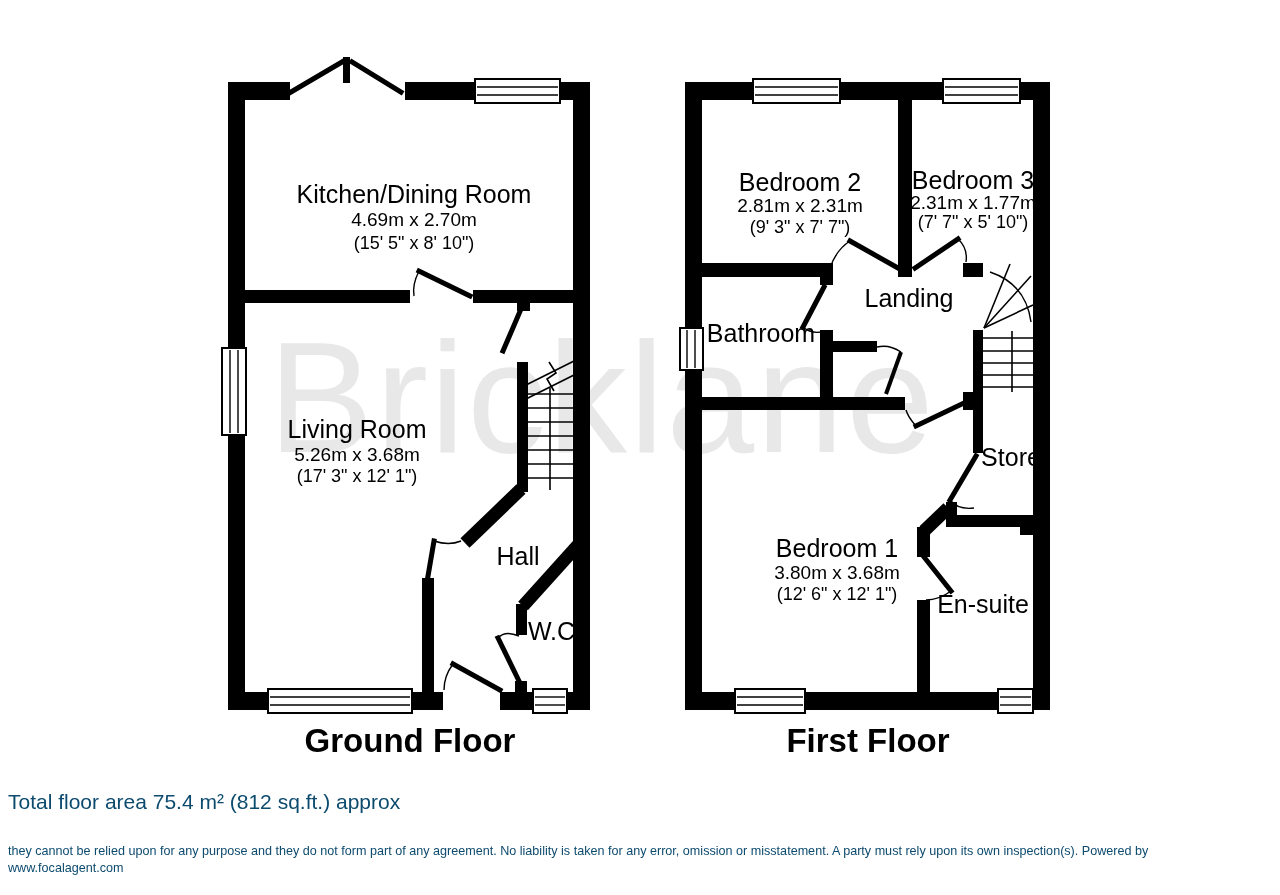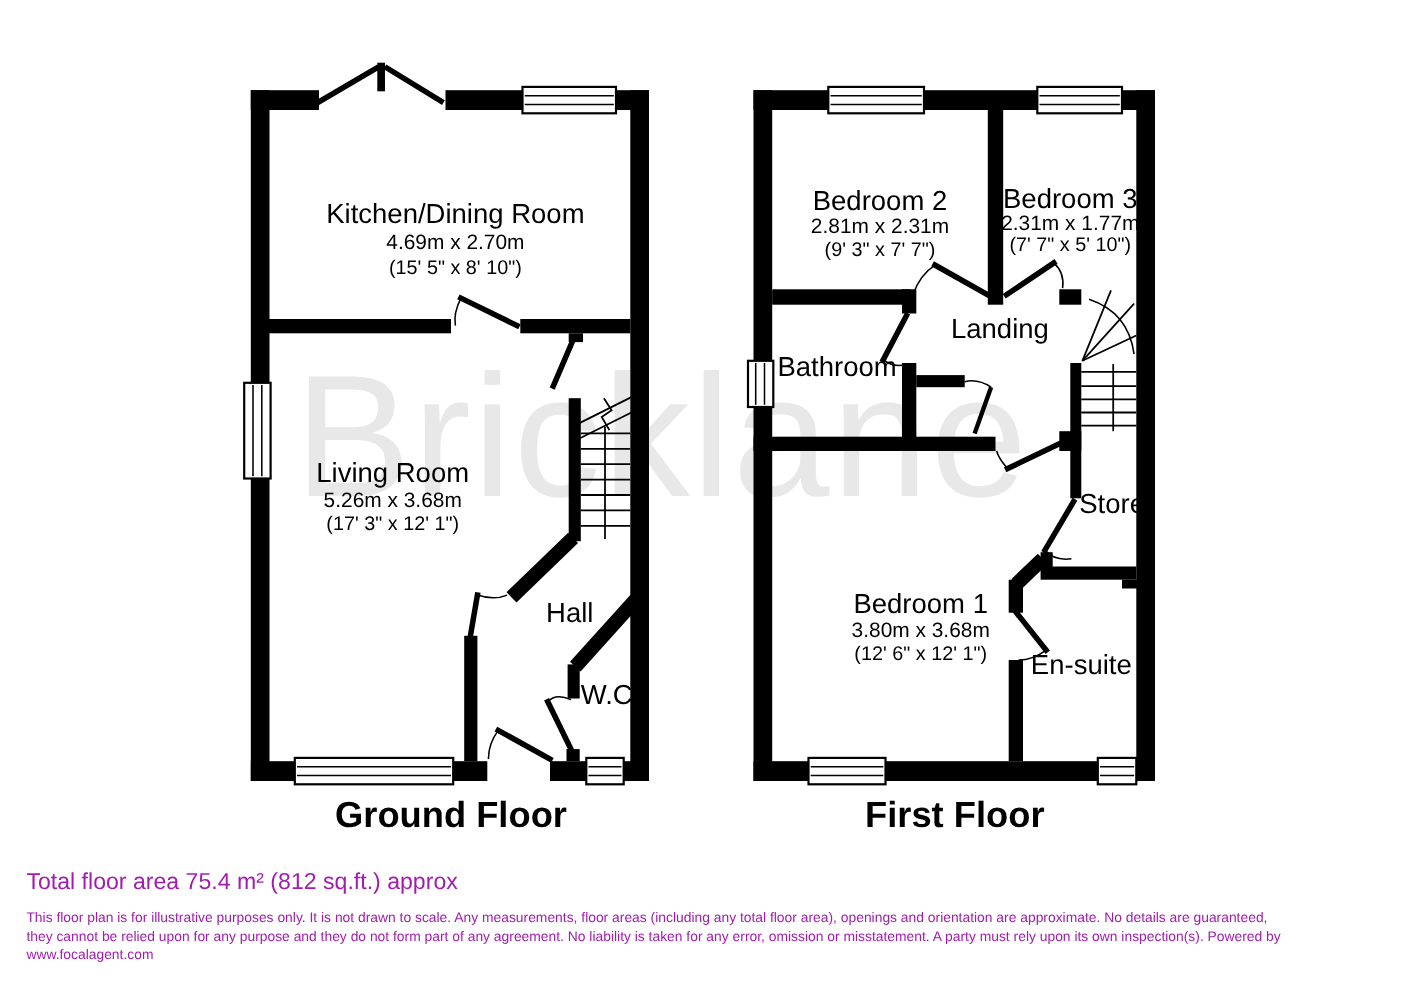--- a/index.html
+++ b/index.html
@@ -13,21 +13,21 @@
   .winline{stroke:#000;stroke-width:1.4;fill:none;}
   .leaf{stroke:#000;stroke-width:5;fill:none;stroke-linecap:square;}
   .leaf-thin{stroke:#000;stroke-width:4;fill:none;}
   .arc{stroke:#000;stroke-width:1.4;fill:none;}
   .tread{stroke:#000;stroke-width:1.6;fill:none;}
   .diagwall{stroke:#000;stroke-width:13;fill:none;}
   .t-name{font-size:25px;fill:#000;text-anchor:middle;}
   .t-dim{font-size:19px;fill:#000;text-anchor:middle;}
   .t-dim2{font-size:18px;fill:#000;text-anchor:middle;}
   .t-title{font-size:33px;font-weight:bold;fill:#000;text-anchor:middle;}
-  .footer-line{position:absolute;left:24px;color:#a21caf;white-space:nowrap;}
+  .footer-line{position:absolute;left:8px;color:#0c4a6e;white-space:nowrap;}
   #total-area{top:790px;font-size:21px;}
   #disc1{top:827px;font-size:12.6px;}
   #disc2{top:844px;font-size:12.6px;text-align:center;}
   #website{top:861px;font-size:12.6px;text-align:center;}
 </style>
 </head>
 <body>
 
 <div id="stage">
 
@@ -229,16 +229,15 @@
       <text class="t-name" x="983" y="613" font-size="18">En-suite</text>
     </g>
 
     <g>
       <text class="t-title" x="410" y="752">Ground Floor</text>
       <text class="t-title" x="868" y="752">First Floor</text>
     </g>
   </svg>
 
   <div class="footer-line" id="total-area">Total floor area 75.4 m² (812 sq.ft.) approx</div>
-  <div class="footer-line" id="disc1">This floor plan is for illustrative purposes only. It is not drawn to scale. Any measurements, floor areas (including any total floor area), openings and orientation are approximate. No details are guaranteed,</div>
   <div class="footer-line" id="disc2">they cannot be relied upon for any purpose and they do not form part of any agreement. No liability is taken for any error, omission or misstatement. A party must rely upon its own inspection(s). Powered by</div>
   <div class="footer-line" id="website">www.focalagent.com</div>
 </div>
 
 </body></html>

